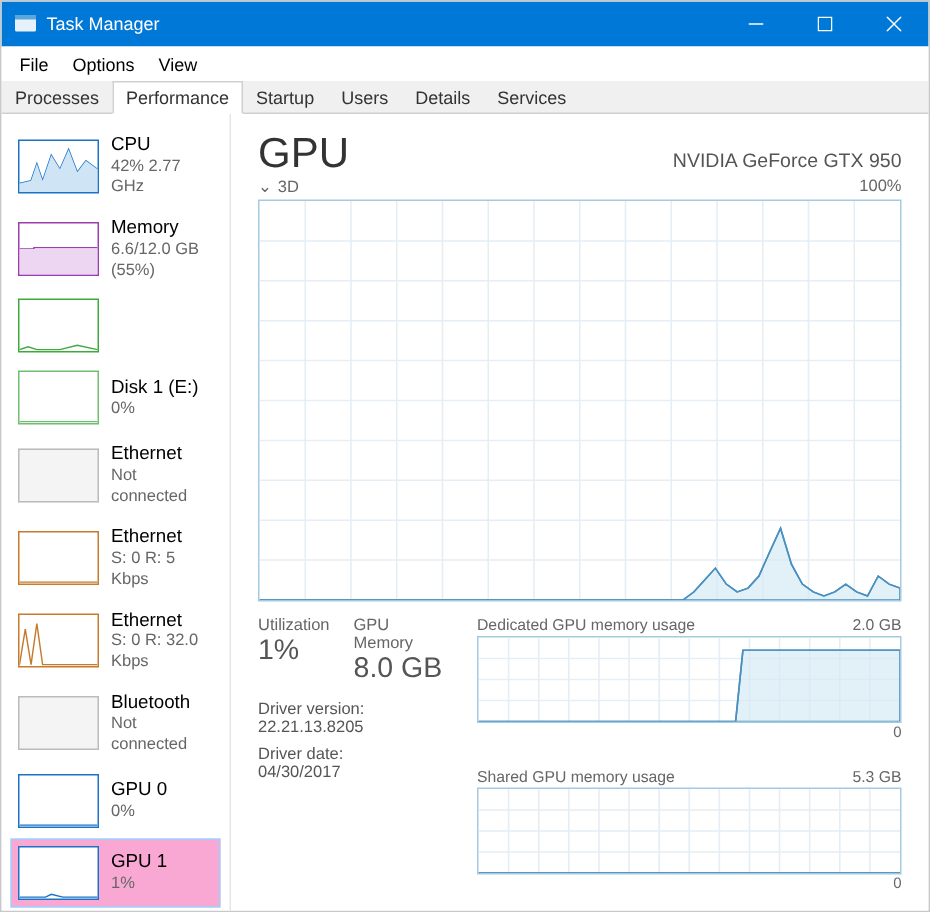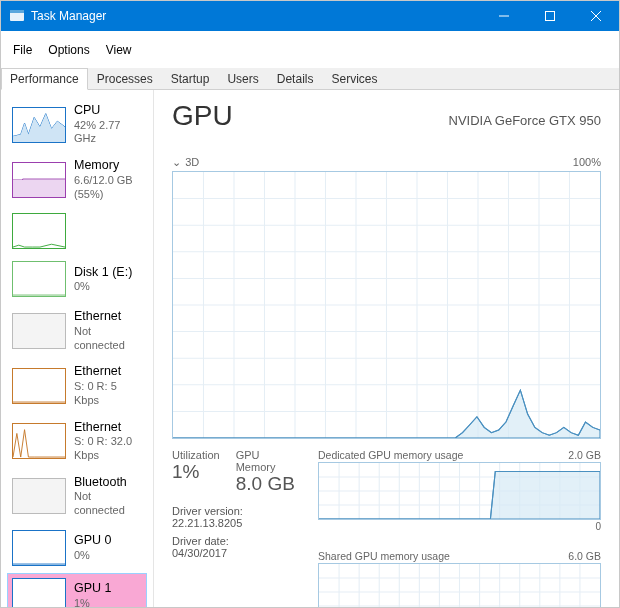--- a/index.html
+++ b/index.html
@@ -5,21 +5,21 @@
   * { margin: 0; padding: 0; box-sizing: border-box; }
   body { font-family: "Segoe UI", Tahoma, sans-serif; font-size: 12px; color: #000; background: #fff; width: 620px; height: 608px; overflow: hidden; border: 1px solid #c8c8c8; }
   
   .titlebar { height: 30px; background: #0078d7; color: #fff; display: flex; align-items: center; padding-left: 8px; }
   .titlebar .win-icon { width: 16px; height: 16px; margin-right: 6px; display: inline-flex; align-items: center; justify-content: center; }
   .titlebar .title { font-size: 12px; flex: 1; }
   .win-controls { display: flex; height: 100%; }
   .win-btn { width: 46px; height: 30px; display: flex; align-items: center; justify-content: center; font-size: 10px; }
   .win-btn svg { stroke: #fff; }
   
-  .menubar { height: 37px; background: #fff; display: flex; align-items: center; padding: 0 4px; border-bottom: 0; font-size: 12px; }
+  .menubar { height: 23px; background: #fff; display: flex; align-items: center; padding: 0 4px; border-bottom: 0; font-size: 12px; }
   .menubar .menu-item { padding: 2px 8px; cursor: default; }
   
   .tabbar { height: 22px; background: #f0f0f0; display: flex; align-items: flex-end; font-size: 12px; border-bottom: 1px solid #d0d0d0; }
   .tabbar .tab { padding: 3px 8px; cursor: default; color: #333; border: 1px solid transparent; border-bottom: none; position: relative; }
   .tabbar .tab.active { background: #fff; border: 1px solid #d0d0d0; border-bottom: 1px solid #fff; margin-bottom: -1px; }
   
   .main { display: flex; height: calc(608px - 30px - 20px - 22px - 2px); background: #fff; }
   .sidebar { width: 153px; border-right: 1px solid #e5e5e5; padding: 8px 6px; overflow-y: hidden; }
   .side-item { display: flex; align-items: center; padding: 4px 4px; cursor: default; margin-bottom: 2px; border: 1px solid transparent; }
   .side-item.selected { background: #f9a8d4; border: 1px solid #99d1ff; }
@@ -34,21 +34,21 @@
   .thumb-disk0  { border-color: #3eaa3e; }
   .thumb-disk1  { border-color: #6fbf6f; }
   .thumb-eth-nc { border-color: #bbb; }
   .thumb-eth1   { border-color: #c67a2c; }
   .thumb-eth2   { border-color: #c67a2c; }
   .thumb-bt-nc  { border-color: #bbb; }
   .thumb-gpu0   { border-color: #1a73c7; }
   .thumb-gpu1   { border-color: #1a73c7; }
   
   .detail { flex: 1; padding: 10px 18px 10px 18px; display: flex; flex-direction: column; }
-  .detail-header { display: flex; justify-content: space-between; align-items: baseline; margin-bottom: 24px; }
+  .detail-header { display: flex; justify-content: space-between; align-items: baseline; margin-bottom: 0; }
   .detail-title { font-size: 28px; font-weight: 400; color: #333; }
   .detail-sub { font-size: 13px; color: #555; }
   .chart-label-row { display: flex; justify-content: space-between; font-size: 11px; color: #666; margin-bottom: 2px; }
   .chart-label-row .chev { color: #666; margin-right: 4px; }
   .big-chart { height: 268px; border: 1px solid #a6c9e2; background: #fff; margin-bottom: 10px; position: relative; }
   .big-chart svg, .mini-chart svg { width: 100%; height: 100%; display: block; }
   .grid-line { stroke: #e5eef5; stroke-width: 1; }
   .gpu-line { stroke: #4a90c0; stroke-width: 1; fill: #d6e9f5; fill-opacity: 0.7; }
   .stats-row { display: flex; gap: 18px; }
   .stats-left { width: 128px; display: flex; flex-direction: column; gap: 6px; font-size: 11px; color: #555; }
@@ -91,22 +91,22 @@
   </div>
 </div>
 
 <div class="menubar">
   <span class="menu-item">File</span>
   <span class="menu-item">Options</span>
   <span class="menu-item">View</span>
 </div>
 
 <div class="tabbar">
+  <div class="tab">Processes</div>
   <div class="tab active">Performance</div>
-  <div class="tab">Processes</div>
   <div class="tab">Startup</div>
   <div class="tab">Users</div>
   <div class="tab">Details</div>
   <div class="tab">Services</div>
 </div>
 
 <div class="main">
 
   <div class="sidebar">
 
@@ -310,21 +310,21 @@
                 <line class="grid-line" x1="0" y1="43.5" x2="260" y2="43.5"></line>
                 <polygon class="gpu-line" points="0,58 0.0,58.0 4.4,58.0 8.8,58.0 13.2,58.0 17.6,58.0 22.0,58.0 26.4,58.0 30.8,58.0 35.3,58.0 39.7,58.0 44.1,58.0 48.5,58.0 52.9,58.0 57.3,58.0 61.7,58.0 66.1,58.0 70.5,58.0 74.9,58.0 79.3,58.0 83.7,58.0 88.1,58.0 92.5,58.0 96.9,58.0 101.4,58.0 105.8,58.0 110.2,58.0 114.6,58.0 119.0,58.0 123.4,58.0 127.8,58.0 132.2,58.0 136.6,58.0 141.0,58.0 145.4,58.0 149.8,58.0 154.2,58.0 158.6,58.0 163.1,8.7 167.5,8.7 171.9,8.7 176.3,8.7 180.7,8.7 185.1,8.7 189.5,8.7 193.9,8.7 198.3,8.7 202.7,8.7 207.1,8.7 211.5,8.7 215.9,8.7 220.3,8.7 224.7,8.7 229.2,8.7 233.6,8.7 238.0,8.7 242.4,8.7 246.8,8.7 251.2,8.7 255.6,8.7 260.0,8.7 260,58"></polygon>
                 <polyline fill="none" stroke="#4a90c0" stroke-width="1" points="0.0,58.0 4.4,58.0 8.8,58.0 13.2,58.0 17.6,58.0 22.0,58.0 26.4,58.0 30.8,58.0 35.3,58.0 39.7,58.0 44.1,58.0 48.5,58.0 52.9,58.0 57.3,58.0 61.7,58.0 66.1,58.0 70.5,58.0 74.9,58.0 79.3,58.0 83.7,58.0 88.1,58.0 92.5,58.0 96.9,58.0 101.4,58.0 105.8,58.0 110.2,58.0 114.6,58.0 119.0,58.0 123.4,58.0 127.8,58.0 132.2,58.0 136.6,58.0 141.0,58.0 145.4,58.0 149.8,58.0 154.2,58.0 158.6,58.0 163.1,8.7 167.5,8.7 171.9,8.7 176.3,8.7 180.7,8.7 185.1,8.7 189.5,8.7 193.9,8.7 198.3,8.7 202.7,8.7 207.1,8.7 211.5,8.7 215.9,8.7 220.3,8.7 224.7,8.7 229.2,8.7 233.6,8.7 238.0,8.7 242.4,8.7 246.8,8.7 251.2,8.7 255.6,8.7 260.0,8.7"></polyline>
               </svg>
           </div>
           <div class="mini-zero">0</div>
         </div>
         <div class="mini-chart-block">
           <div class="mini-label">
             <span>Shared GPU memory usage</span>
-            <span>6.0 GB</span>
+            <span>5.3 GB</span>
           </div>
           <div class="mini-chart">
             <svg id="mini2-svg" viewBox="0 0 260 58" preserveAspectRatio="none">
                 <line class="grid-line" x1="18.571428571428573" y1="0" x2="18.571428571428573" y2="58"></line>
                 <line class="grid-line" x1="37.142857142857146" y1="0" x2="37.142857142857146" y2="58"></line>
                 <line class="grid-line" x1="55.71428571428572" y1="0" x2="55.71428571428572" y2="58"></line>
                 <line class="grid-line" x1="74.28571428571429" y1="0" x2="74.28571428571429" y2="58"></line>
                 <line class="grid-line" x1="92.85714285714286" y1="0" x2="92.85714285714286" y2="58"></line>
                 <line class="grid-line" x1="111.42857142857144" y1="0" x2="111.42857142857144" y2="58"></line>
                 <line class="grid-line" x1="130" y1="0" x2="130" y2="58"></line>

